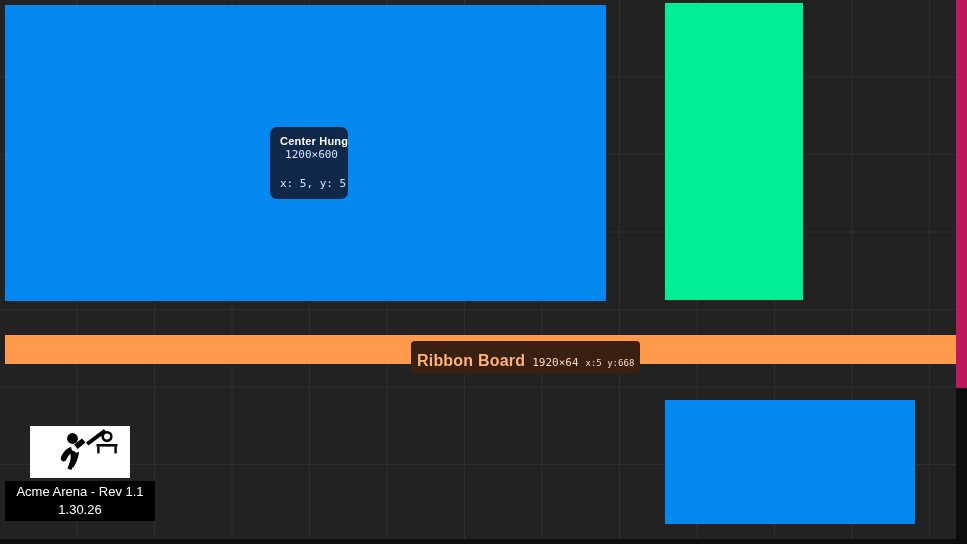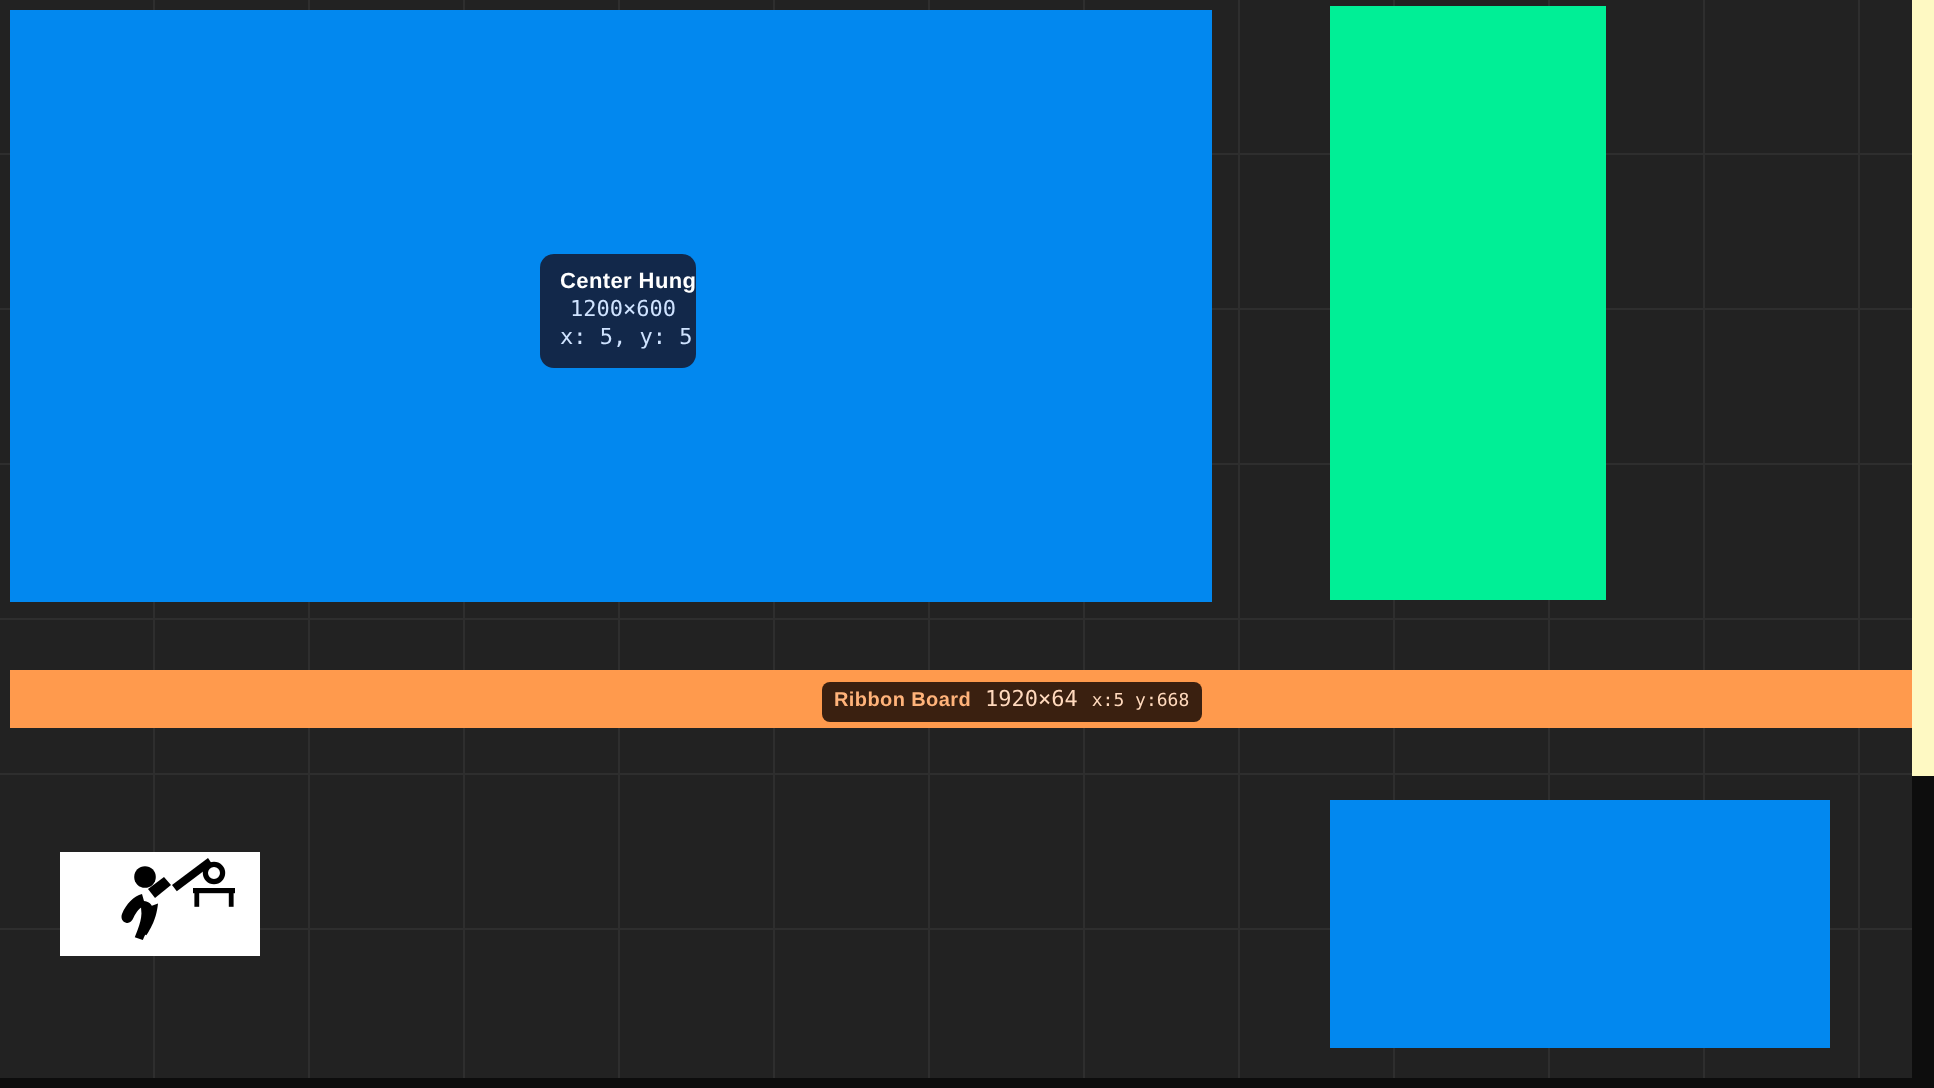--- a/index.html
+++ b/index.html
@@ -11,21 +11,21 @@
     width: 967px;
     height: 544px;
     overflow: hidden;
     font-family: "Liberation Sans", sans-serif;
   }
 
   #app {
     position: relative;
     width: 967px;
     height: 388px;
-    background: #fef9c3;
+    background: #be185d;
   }
 
   
   #canvas {
     position: absolute;
     left: 0px;
     top: 0px;
     width: 956px;
     height: 539px;
     background-color: #222222;
@@ -66,20 +66,21 @@
     letter-spacing: 0.2px;
     display: block;
   }
   .chip .chip-size {
     display: block;
     font-size: 11px;
   }
   .chip .chip-pos {
     display: block;
     font-size: 11px;
+    margin-top: 15px;
   }
 
   
   .chip-center {
     left: 265px; top: 122px; width: 78px;
     background: #12284a;
     color: #ffffff;
   }
   .chip-center .chip-title { color: #ffffff; }
   .chip-center .chip-size  { color: #cfe3ff; text-align: right; }
@@ -90,21 +91,21 @@
     left: 411px; top: 341px;
     background: #3a2010;
     border-radius: 4px;
     padding: 2px 6px 3px 6px;
     display: flex;
     align-items: baseline;
     gap: 7px;
     font-family: "DejaVu Sans Mono", monospace;
   }
   .chip-ribbon .chip-title {
-    font-size: 10px;
+    font-size: 16px;
     color: #ffb37a;
     display: inline;
   }
   .chip-ribbon .chip-size {
     font-size: 11px;
     color: #ffd9bd;
     display: inline;
   }
   .chip-ribbon .chip-pos {
     font-size: 9px;
@@ -181,15 +182,19 @@
           <path d="M44.6 27.4 L49 25.8 C49 25.8 48.6 31 46.6 35.4 C45 39 43.2 41.6 43.2 41.6 L40.6 40.4 C40.6 40.4 42.6 37 43.8 33.6 C44.8 30.8 44.6 27.4 44.6 27.4 Z"></path>
           <circle cx="77" cy="10.5" r="4.3" fill="none" stroke="#000000" stroke-width="2.6"></circle>
           <rect x="66.5" y="18" width="21" height="2.6"></rect>
           <rect x="67.2" y="20.4" width="2.4" height="7"></rect>
           <rect x="84.4" y="20.4" width="2.4" height="7"></rect>
           <path d="M56 16.5 L74 3 L76.2 6.2 L58.4 19.6 Z"></path>
         </g>
       </svg>
     </div>
 
+    <div id="caption-box">
+      <span class="cap-line">Acme Arena - Rev 1.1</span>
+      <span class="cap-line">1.30.26</span>
+    </div>
 
   </div>
 </div>
 
 </body></html>

